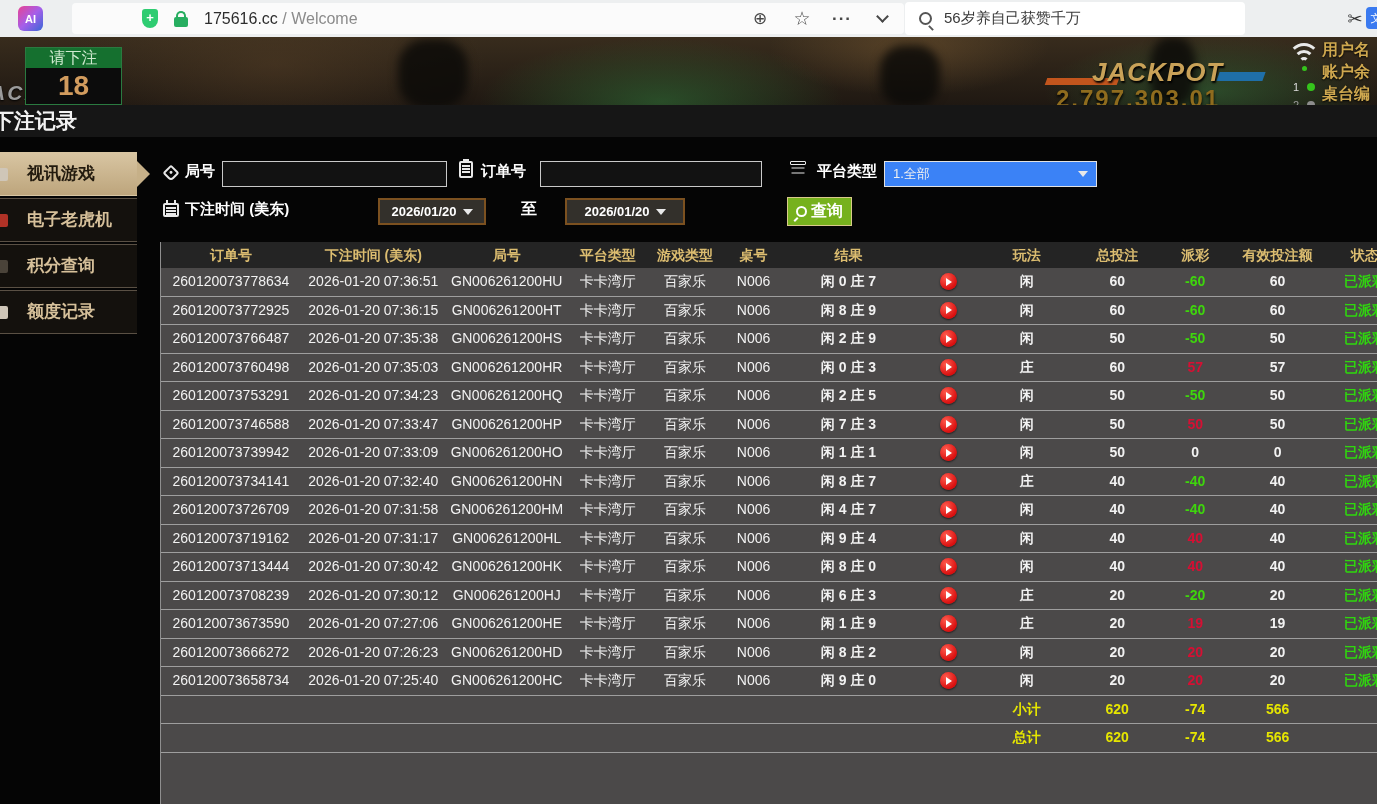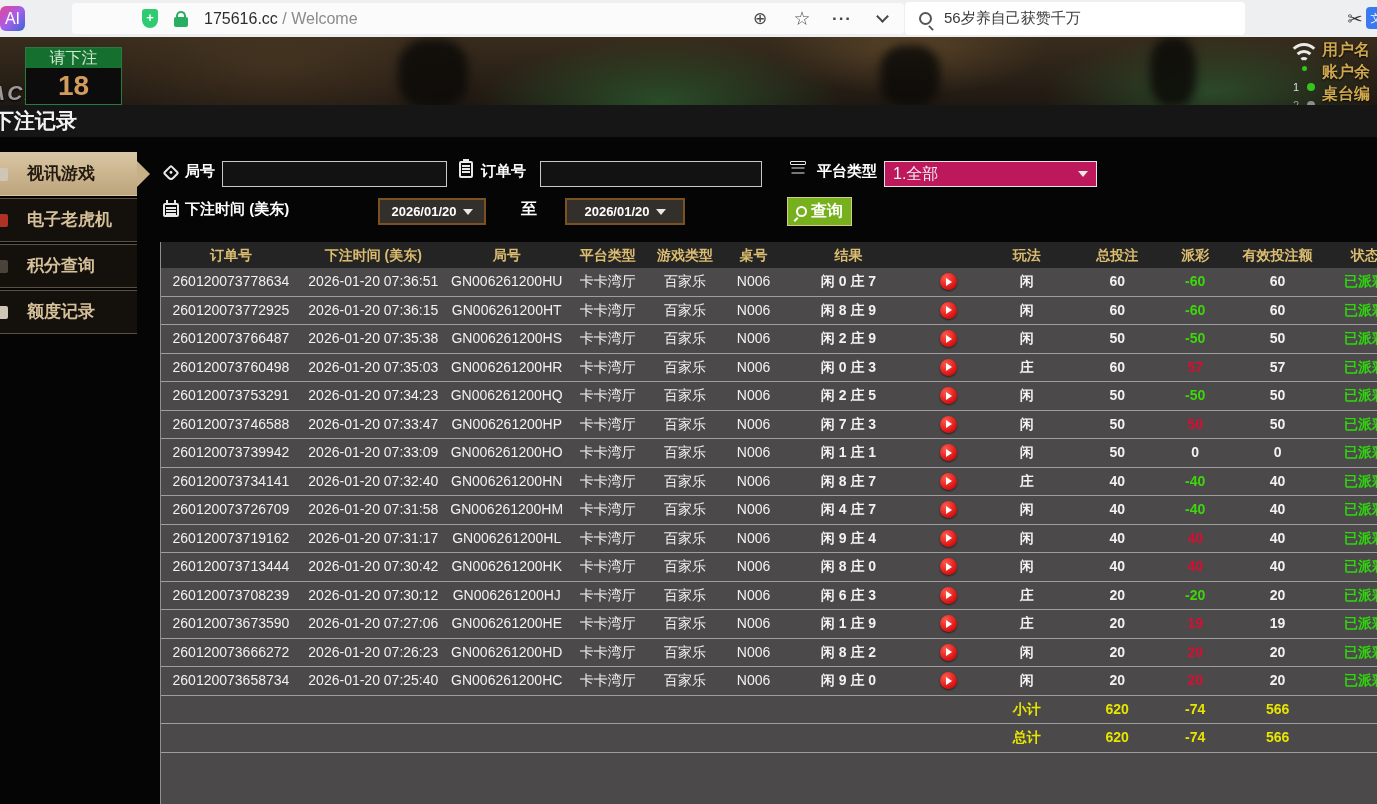--- a/index.html
+++ b/index.html
@@ -1,22 +1,22 @@
 <!DOCTYPE html>
 <html><head>
 <meta charset="utf-8">
 <style>
   html,body{margin:0;padding:0;background:#000;}
   *{box-sizing:border-box;font-family:"Liberation Sans",sans-serif;}
   .screen{position:relative;width:1377px;height:804px;overflow:hidden;background:#060606;}
 
   
   .browser-bar{position:absolute;left:0;top:0;width:1377px;height:37px;background:#edeff0;}
-  .app-badge{position:absolute;left:0;top:6px;width:25px;height:25px;border-radius:6px;
-    background:linear-gradient(135deg,#e84393,#a55eea 50%,#3867d6);color:#fff;font-size:16px;font-weight:normal;
+  .app-badge{position:absolute;left:18px;top:6px;width:25px;height:25px;border-radius:6px;
+    background:linear-gradient(135deg,#e84393,#a55eea 50%,#3867d6);color:#fff;font-size:11px;font-weight:bold;
     display:flex;align-items:center;justify-content:center;}
   .url-pill{position:absolute;left:72px;top:3px;width:832px;height:31px;background:#fbfbfb;border-radius:4px;
     display:flex;align-items:center;}
   .shield{position:relative;margin-left:70px;width:16px;height:19px;background:#2ecc71;border-radius:3px 3px 8px 8px;
     color:#fff;font-size:13px;font-weight:bold;text-align:center;line-height:17px;}
   .lockic{position:relative;margin-left:16px;width:14px;height:10px;background:#27ae60;border-radius:2px;margin-top:6px;}
   .lockic:before{content:"";position:absolute;left:2px;top:-6px;width:6px;height:7px;border:2px solid #27ae60;
     border-bottom:none;border-radius:5px 5px 0 0;}
   .url-text{margin-left:16px;font-size:16px;color:#2d2d2d;white-space:nowrap;}
   .url-text .path{color:#8b8b8b;}
@@ -105,22 +105,22 @@
   .clip-ic:after{content:"";position:absolute;left:1px;top:2px;width:8px;height:1.5px;background:#e8e8e8;
     box-shadow:0 3px 0 #e8e8e8,0 6px 0 #e8e8e8;}
   .list-ic{position:absolute;width:16px;height:4px;border:1.5px solid #e8e8e8;border-radius:1px;
     box-shadow:0 5px 0 -1.5px #e8e8e8,0 10px 0 -1.5px #e8e8e8;}
   .cal-ic{position:absolute;width:16px;height:14px;border:2px solid #e8e8e8;border-radius:2px;}
   .cal-ic:before{content:"";position:absolute;left:1px;top:-5px;width:2px;height:3px;background:#e8e8e8;box-shadow:8px 0 0 #e8e8e8;}
   .cal-ic:after{content:"";position:absolute;left:1px;top:2px;width:10px;height:1.5px;background:#e8e8e8;
     box-shadow:0 3px 0 #e8e8e8,0 6px 0 #e8e8e8;}
   .finput{position:absolute;height:26px;background:#121212;border:1px solid #c9c9c9;color:#eee;
     font-size:14px;padding:0 6px;outline:none;}
-  .fselect{position:absolute;height:26px;background:#be185d;border:1px solid #e2e2e2;color:#f0f0f0;
-    font-size:16px;display:flex;align-items:center;padding:0 8px;cursor:pointer;gap:28px;}
+  .fselect{position:absolute;height:26px;background:#3b82f6;border:1px solid #e2e2e2;color:#f0f0f0;
+    font-size:13px;display:flex;align-items:center;padding:0 8px;cursor:pointer;gap:28px;}
   .fselect .car{margin-left:auto;border-top:6px solid #e8e8e8;border-left:5px solid transparent;border-right:5px solid transparent;}
   .datebox{position:absolute;height:27px;background:#33302b;border:2px solid #7c5120;color:#fff;
     font-size:13px;font-weight:bold;display:flex;align-items:center;justify-content:center;cursor:pointer;}
   .datebox .car{margin-left:6px;border-top:6px solid #e8e8e8;border-left:5px solid transparent;border-right:5px solid transparent;}
   .tolabel{position:absolute;color:#fff;font-size:16px;font-weight:bold;}
   .query-btn{position:absolute;height:29px;background:#76b11d;border:1px solid #d9c98a;color:#fff;
     font-size:16px;font-weight:bold;display:flex;align-items:center;padding:0 8px;cursor:pointer;}
   .q-mag{position:relative;width:11px;height:11px;border:2px solid #fff;border-radius:50%;margin-right:4px;}
   .q-mag:after{content:"";position:absolute;left:-3px;top:9px;width:2px;height:5px;background:#fff;transform:rotate(45deg);}
 
@@ -173,20 +173,26 @@
 
   <div class="casino-header">
     <div class="sil sil1"></div>
     <div class="sil sil2"></div>
     <div class="sil sil3"></div>
     <div class="ace-logo">ACE</div>
     <div class="bet-box">
       <div class="call">请下注</div>
       <div class="num">18</div>
     </div>
+    <div class="jackpot">
+      <div class="jp-bar-l"></div>
+      <div class="jp-bar-r"></div>
+      <div class="jp-text">JACKPOT</div>
+      <div class="jp-num">2,797,303.01</div>
+    </div>
     <div class="wifi">
         <i class="w1"></i>
         <i class="w2"></i>
         <i class="w3"></i>
         <span class="wd"></span>
       </div>
     <div class="stream s1"><span>1</span><span class="dot"></span></div>
     <div class="stream s2"><span>2</span><span class="dot"></span></div>
     <div class="acct a1">用户名</div>
     <div class="acct a2">账户余</div>

